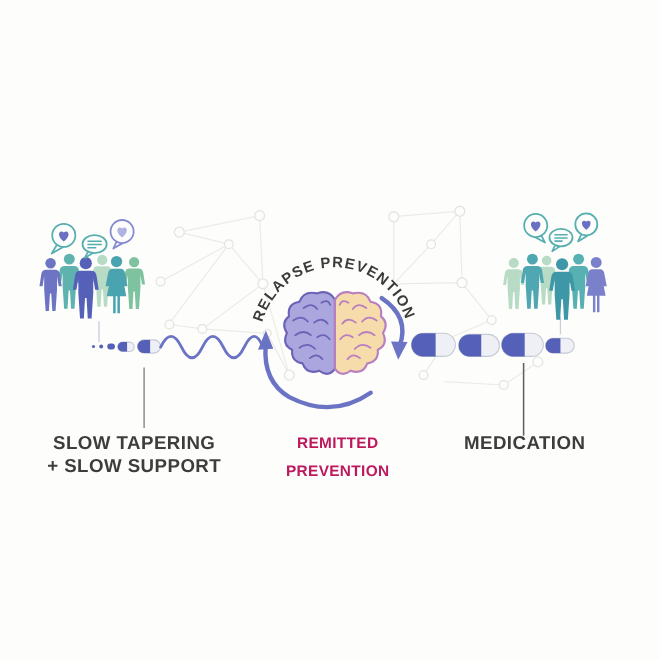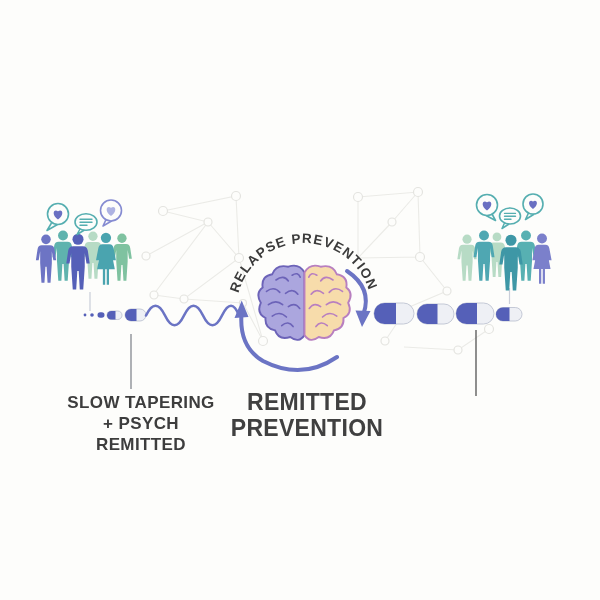--- a/index.html
+++ b/index.html
@@ -6,22 +6,22 @@
   #canvas{
     position:relative; width:600px; height:600px;
     background:#fdfdfb; overflow:hidden;
     font-family:"Liberation Sans", sans-serif;
   }
   #art{position:absolute; left:0; top:0;}
   .label{
     position:absolute; text-align:center;
     font-weight:700; color:#3d3d3d; letter-spacing:0.4px;
   }
-  .label-side{width:170px; font-size:17px; line-height:21px;margin-left:19px;}
-  .label-center{width:170px; font-size:23px; line-height:26px; color:#404040; letter-spacing:0.3px;}
+  .label-side{width:170px; font-size:17px; line-height:21px;}
+  .label-center{width:170px; font-size:14px; line-height:26px; color:#be185d; letter-spacing:0.3px;}
   #label-left{left:37px; top:392px;}
   #label-center{left:222px; top:389px;}
   #label-right{left:392px; top:392px;}
 </style>
 </head>
 <body>
 
 <div id="canvas">
 
 <svg id="art" width="600" height="600" viewBox="0 0 600 600">
@@ -195,22 +195,23 @@
     <g>
       <path d="M528.5 213 L525.5 219.5 L534 214.3" fill="#fdfdfb" stroke="#55aeb0" stroke-width="1.6" stroke-linejoin="round"></path>
       <circle cx="533" cy="204" r="10" fill="#fdfdfb" stroke="#55aeb0" stroke-width="1.6"></circle>
       <use href="#heart" transform="translate(533,203.5)" fill="#6a70c2"></use>
     </g>
   </g>
 </svg>
 
 <div class="label label-side" id="label-left">
   <div>SLOW TAPERING</div>
-  <div>+ PSYCH REMITTED</div>
+  <div>+ SLOW SUPPORT</div>
 </div>
 <div class="label label-center" id="label-center">
   <div>REMITTED</div>
   <div>PREVENTION</div>
 </div>
 <div class="label label-side" id="label-right">
+  <div>MEDICATION</div>
 </div>
 
 </div>
 
 </body></html>

